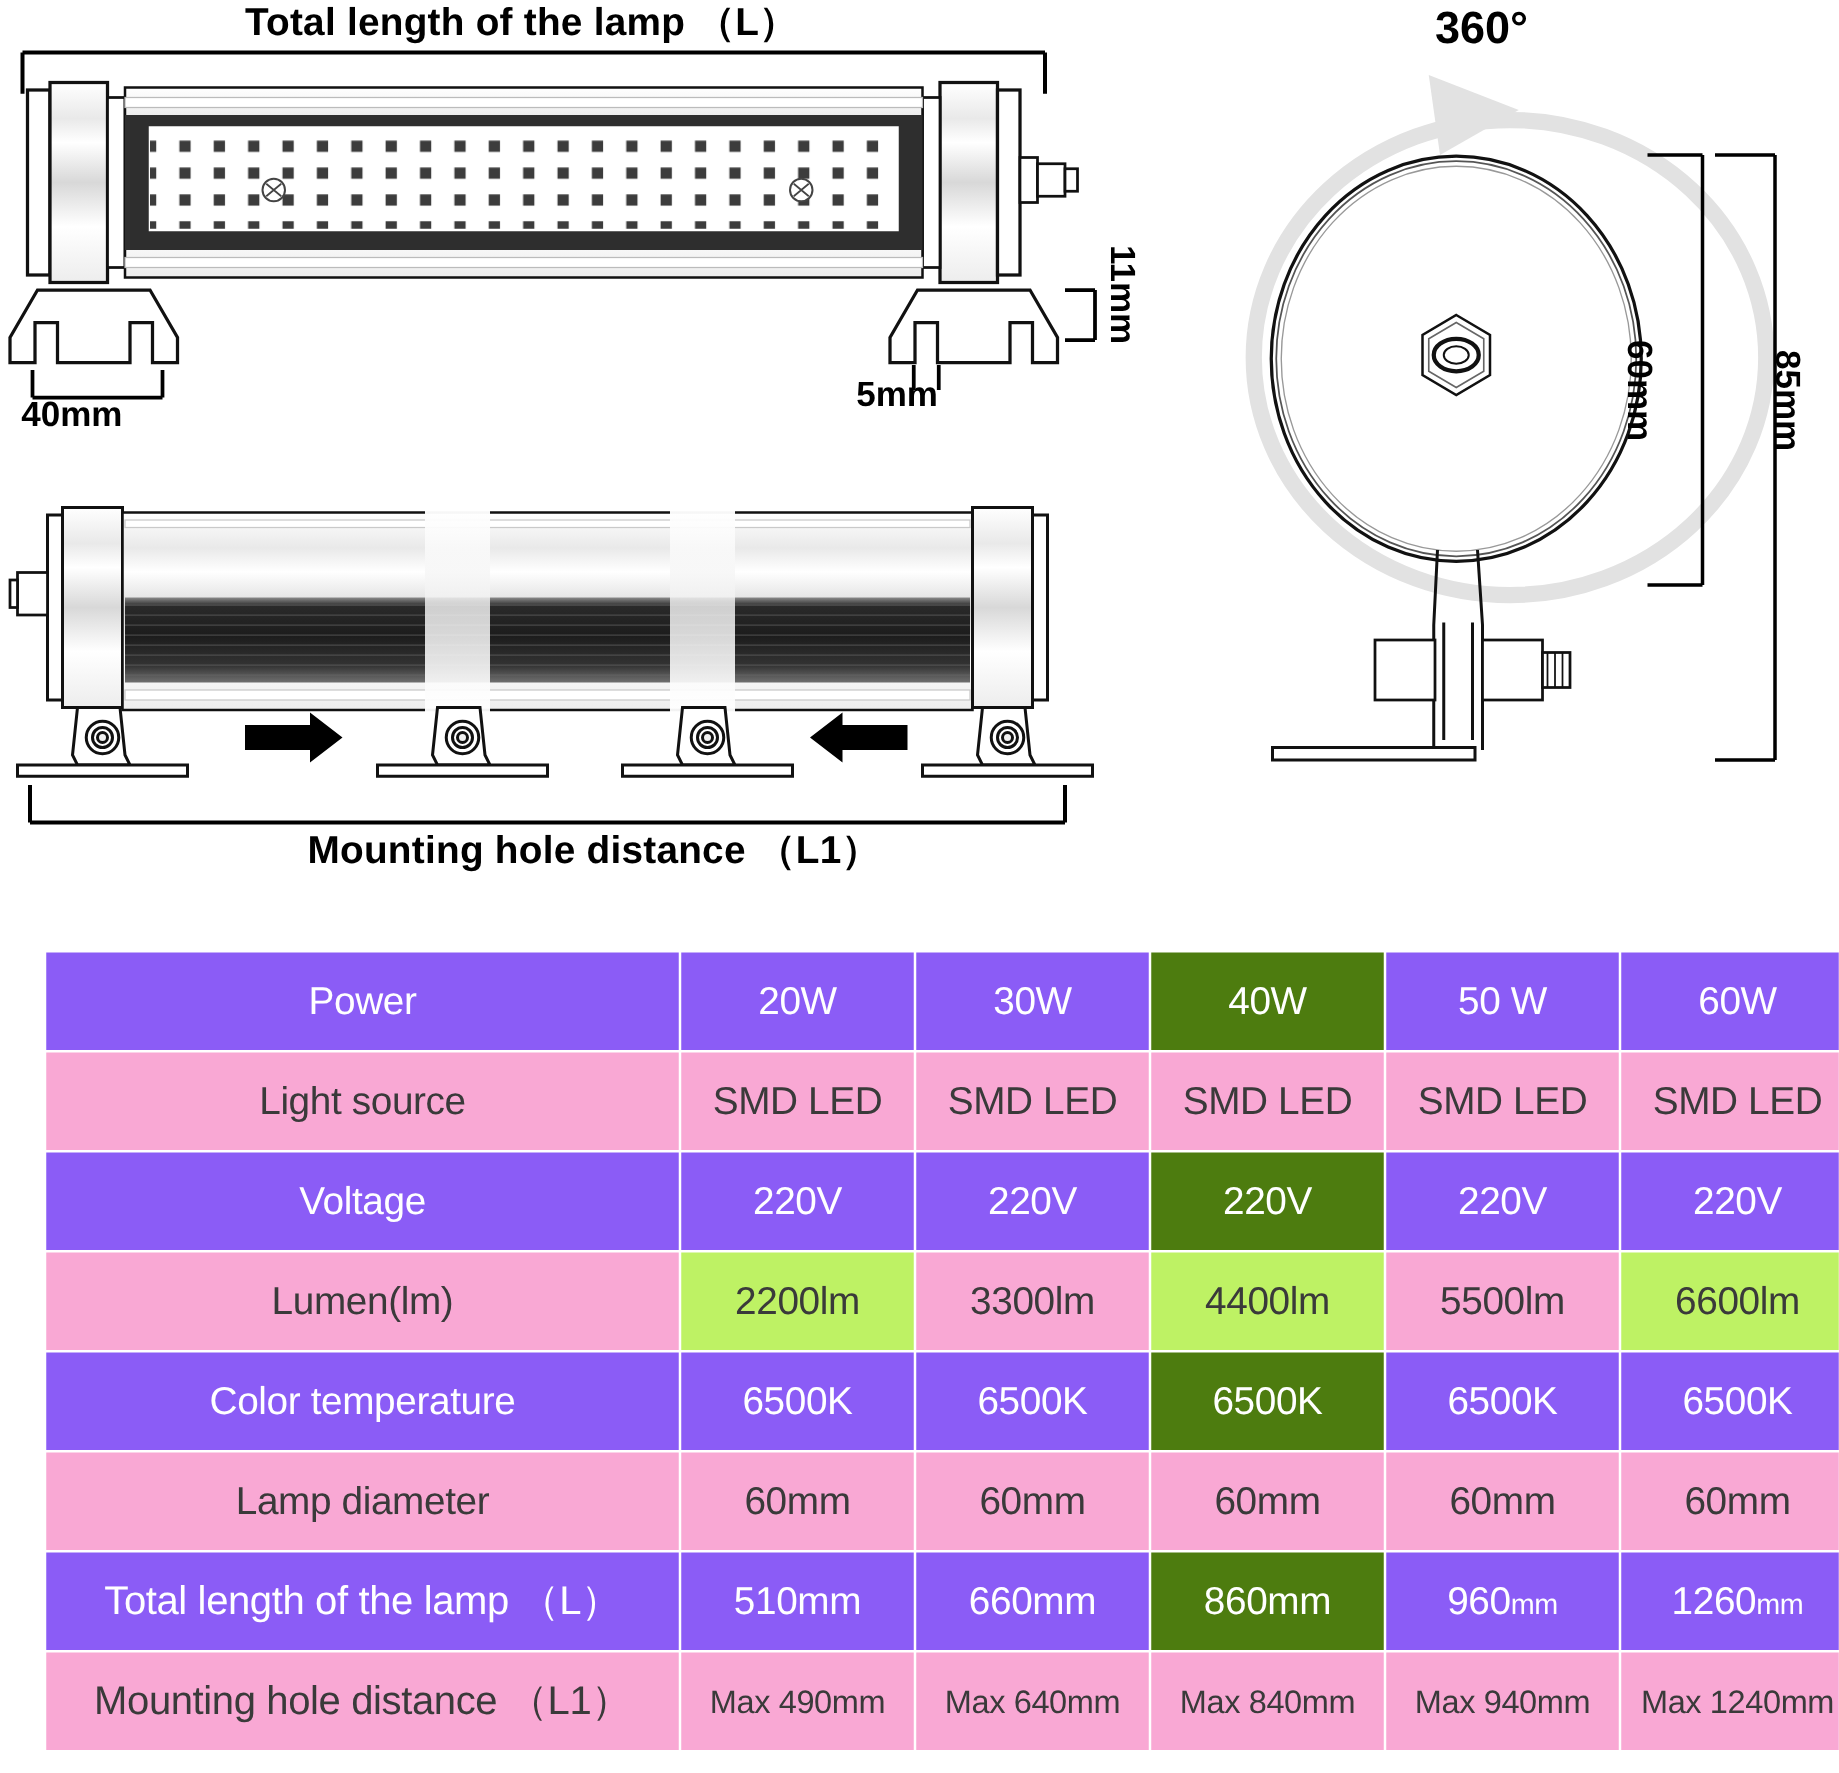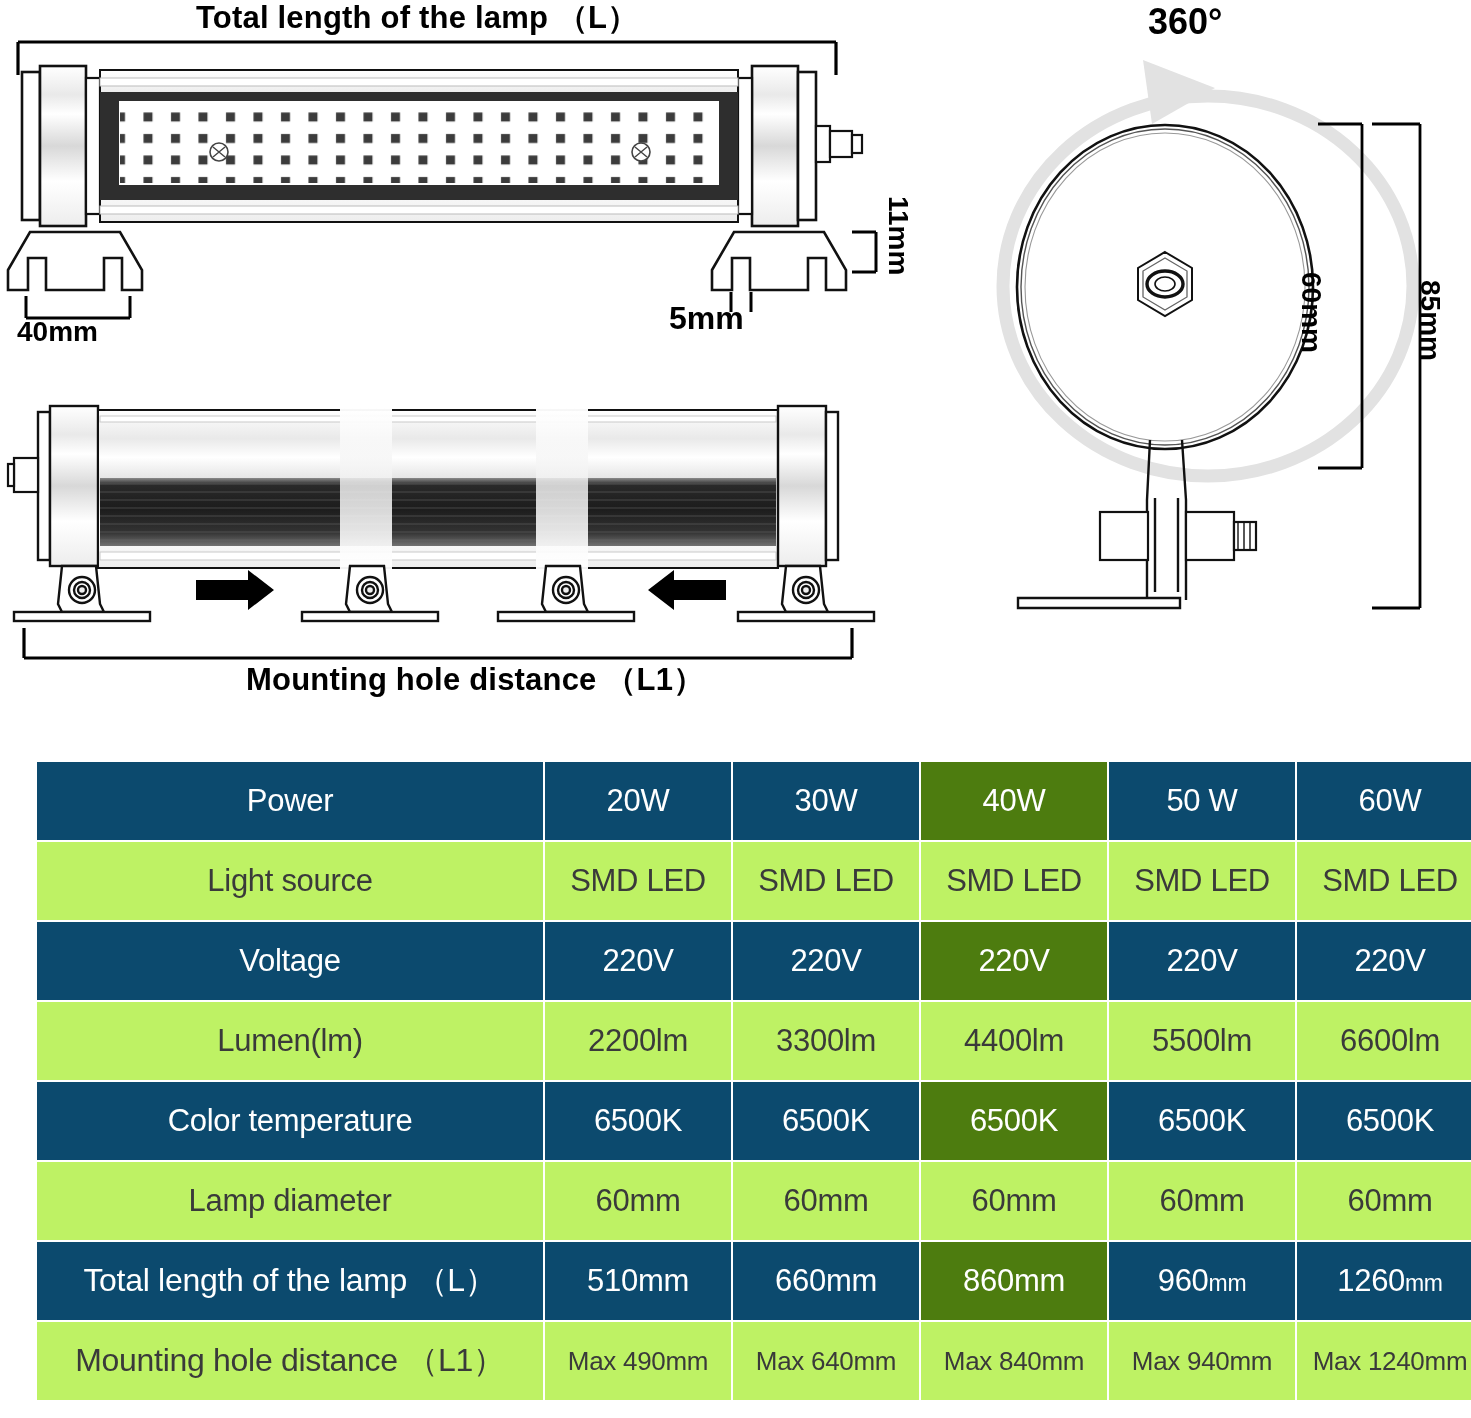--- a/index.html
+++ b/index.html
@@ -16,43 +16,43 @@
     position:absolute;font-family:"Liberation Sans","DejaVu Sans",sans-serif;
     font-weight:700;color:#000;white-space:nowrap;line-height:1;
   }
   .rot90{transform-origin:0 0;transform:rotate(90deg);}
 
   
   #top-title{left:196px;top:2px;font-size:31px;letter-spacing:.2px;}
   #btm-title{left:246px;top:664px;font-size:31px;letter-spacing:.2px;}
   #deg-360{left:1148px;top:4px;font-size:36px;}
   #lbl-40mm{left:17px;top:318px;font-size:28px;}
-  #lbl-5mm{left:669px;top:302px;font-size:32px;}
+  #lbl-5mm{left:685px;top:302px;font-size:28px;}
   #lbl-11mm{left:912px;top:196px;font-size:28px;}
   #lbl-60mm{left:1325px;top:272px;font-size:28px;}
   #lbl-85mm{left:1444px;top:280px;font-size:28px;}
 
   svg{position:absolute;left:0;top:0;}
 
   
   #spec-table{
     position:absolute;left:35px;top:760px;width:1407px;
     border-collapse:separate;border-spacing:2px 2px;
     table-layout:fixed;
   }
   #spec-table td{
     height:78px;padding:0 4px;text-align:center;vertical-align:middle;
     font-family:"Liberation Sans","DejaVu Sans",sans-serif;
     letter-spacing:-0.3px;
   }
   td.lbl{width:498px;}
   td.val{width:178px;}
 
-  .r-dark td{background:#0c4a6e;color:#ffffff;font-size:31px;font-weight:400;}
-  .r-light td{background:#bef264;color:#3a3a3a;font-size:31px;font-weight:400;}
+  .r-dark td{background:#8b5cf6;color:#ffffff;font-size:31px;font-weight:400;}
+  .r-light td{background:#f9a8d4;color:#3a3a3a;font-size:31px;font-weight:400;}
 
   .r-dark td.hl{background:#4d7c0f;}
   .r-light td.shade{background:#bef264;}
 
   td.small{font-size:26px;margin-top:44px;}
   td.lbl-big{font-size:32px;}
   .mm-sm{font-size:23px;}
 </style>
 </head>
 <body>

